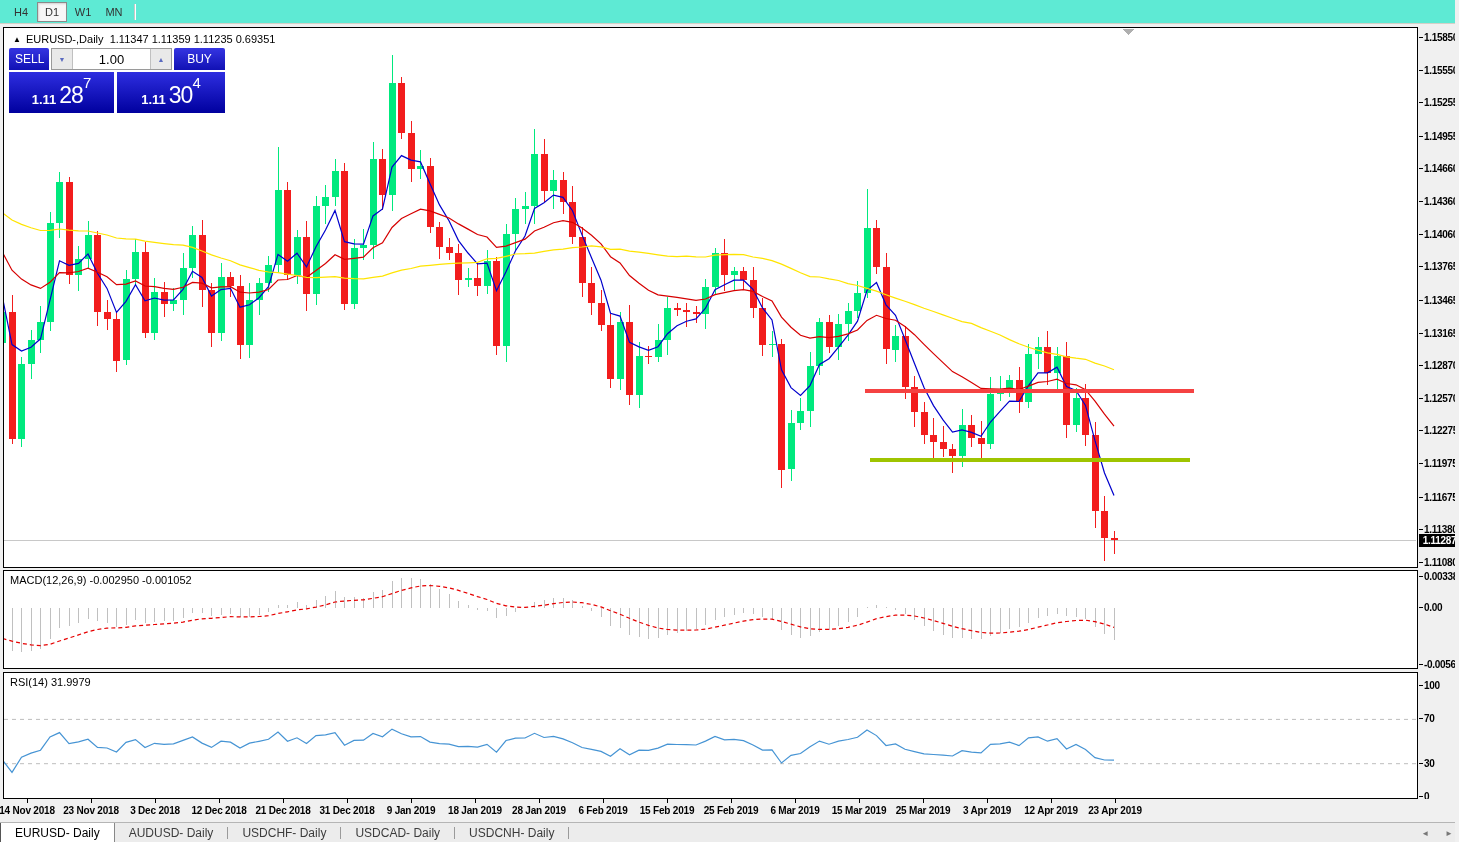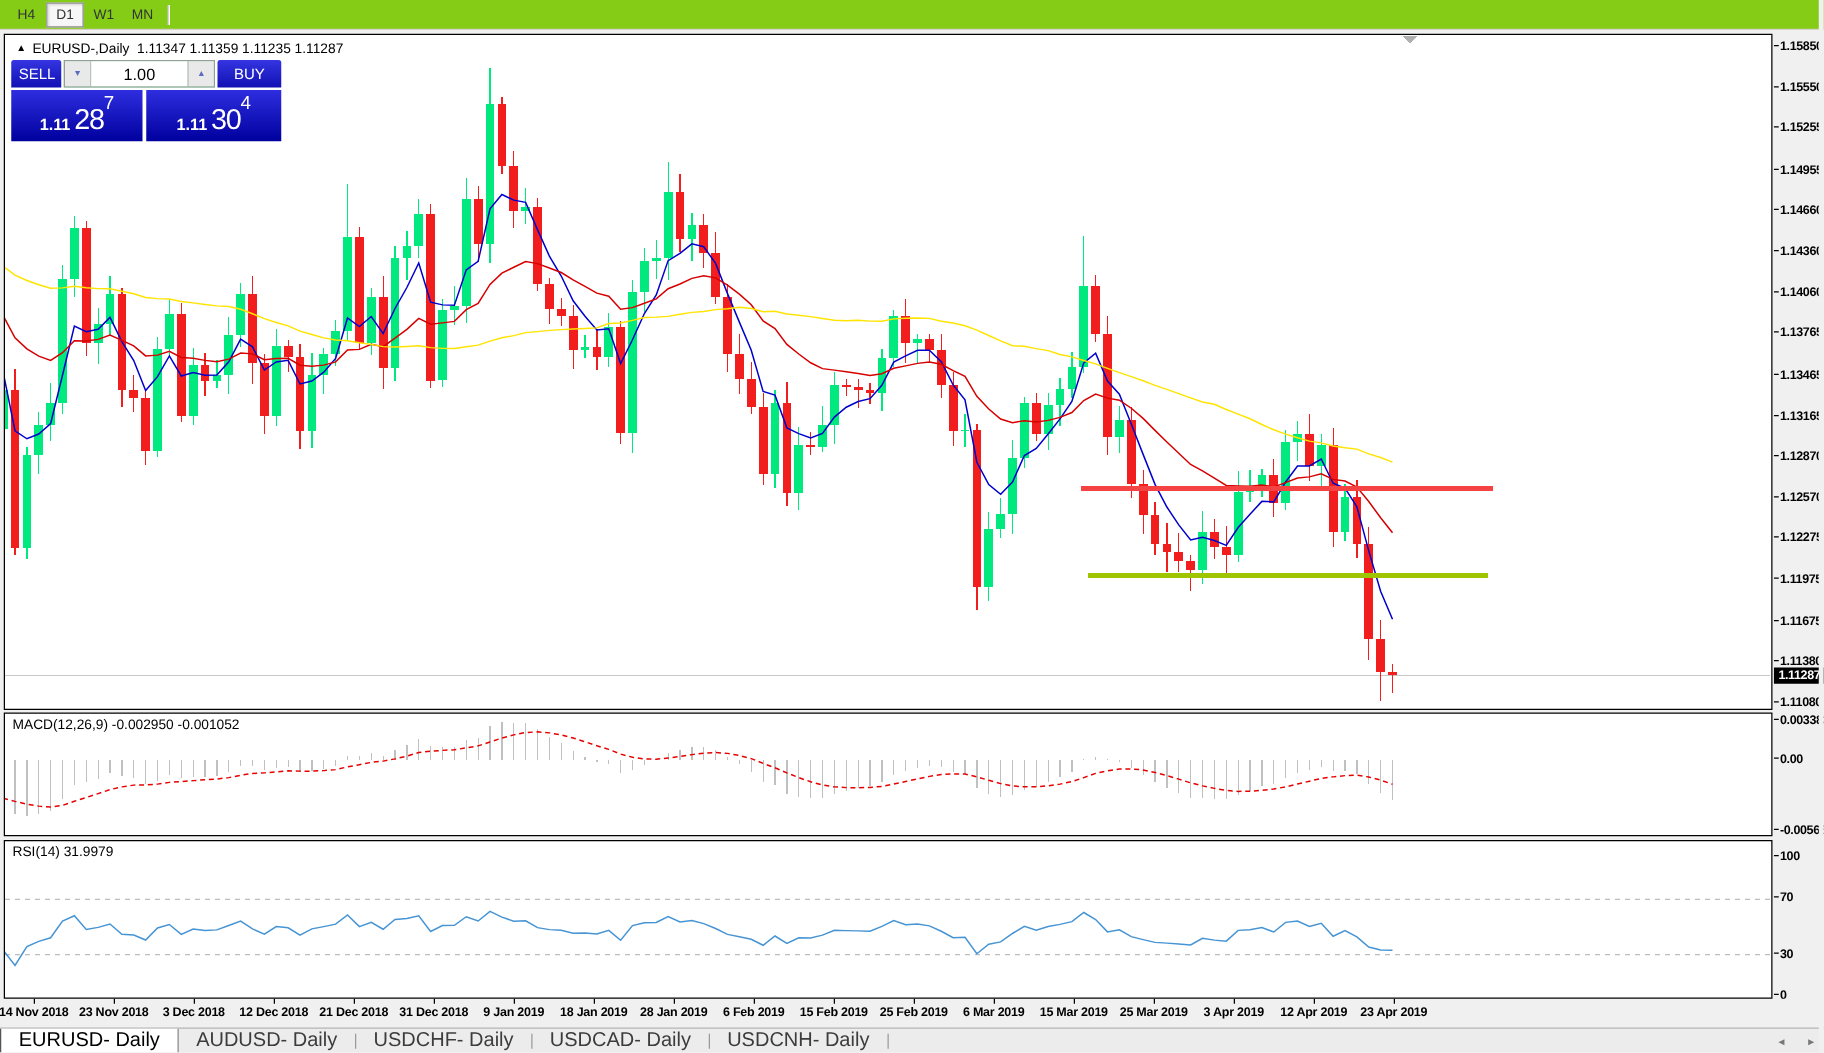--- a/index.html
+++ b/index.html
@@ -1,19 +1,19 @@
 <!DOCTYPE html>
 <html><head>
 <meta charset="utf-8">
 <style>
   html,body{margin:0;padding:0;background:#f0f0f0;}
   #app{position:relative;width:1459px;height:842px;background:#f0f0f0;overflow:hidden;
        font-family:"Liberation Sans","DejaVu Sans",sans-serif;font-size:11px;color:#000;}
   
-  .toolbar{position:absolute;left:0;top:0;width:1459px;height:24px;background:#84cc16;
+  .toolbar{position:absolute;left:0;top:0;width:1459px;height:24px;background:#5eead4;
            border-bottom:1px solid #d4d0c8;display:flex;align-items:center;padding-left:6px;box-sizing:border-box;}
   .tfbtn{min-width:24px;height:18px;line-height:18px;text-align:center;color:#333;margin-right:1px;
          border:1px solid transparent;background:transparent;font-size:11px;padding:0 2px;cursor:default;}
   .tfbtn.active{background:#f7f7f7;border:1px solid #8a8a8a;box-shadow:inset 1px 1px 2px rgba(0,0,0,.15);}
   .tb-sep{width:1px;height:16px;background:#c8c8c8;border-right:1px solid #fff;margin:0 4px;}
   
   .win{position:absolute;background:#fff;border:1px solid #000;box-sizing:border-box;}
   .win svg{position:absolute;left:0;top:0;display:block;}
   #chartWin{left:3px;top:27px;width:1415px;height:541px;}
   #macdWin{left:3px;top:570px;width:1415px;height:99px;}
@@ -48,21 +48,21 @@
   .axis-label .tick{display:inline-block;width:4px;height:1px;background:#000;vertical-align:3px;margin-right:1px;}
   .price-tag{position:absolute;left:0;width:41px;height:13px;background:#000;color:#fff;
              font-size:10px;font-weight:600;letter-spacing:-0.3px;line-height:13px;text-align:center;}
   .time-axis{position:absolute;left:3px;top:799px;width:1415px;height:22px;}
   .t-tick{position:absolute;top:0;width:1px;height:4px;background:#000;}
   .t-label{position:absolute;top:6px;transform:translateX(-50%);font-size:10px;font-weight:700;
            letter-spacing:-0.2px;white-space:nowrap;color:#000;}
   
   .tab-bar{position:absolute;left:0;top:822px;width:1459px;height:20px;background:#ececec;
            border-top:1px solid #b5b5b5;display:flex;align-items:stretch;}
-  .tab{padding:0 14px;display:flex;align-items:center;font-size:16px;color:#3c3c3c;cursor:pointer;white-space:nowrap;}
+  .tab{padding:0 14px;display:flex;align-items:center;font-size:12px;color:#3c3c3c;cursor:pointer;white-space:nowrap;}
   .tab.active{background:#fff;border-left:1px solid #555;border-right:1px solid #888;color:#000;}
   .tab-sep{width:1px;height:12px;background:#9a9a9a;align-self:center;}
   .tab-scroll{position:absolute;right:6px;top:0;height:20px;display:flex;align-items:center;gap:16px;}
   .scroll-arrow{font-size:8px;color:#777;cursor:pointer;}
   .edge-strip{position:absolute;left:1455px;top:0;width:4px;height:842px;background:#f0f0f0;}
 </style>
 </head>
 <body>
 
 <div id="app">
@@ -315,21 +315,21 @@
         <line x1="1114" y1="531.3" x2="1114" y2="554.0" stroke="#F21D1D" stroke-width="1"></line>
         <rect x="1110.5" y="537.7" width="7" height="2.5" fill="#F21D1D"></rect>
         <polyline points="2.5,297.5 12.0,344.6 21.5,351.0 31.0,347.2 40.5,338.8 50.0,300.2 59.5,260.8 69.0,265.4 78.5,263.4 88.0,253.9 97.5,273.3 107.0,288.4 116.5,312.4 126.0,301.3 135.5,284.7 145.0,300.8 154.5,298.0 164.0,300.1 173.5,300.0 183.0,289.4 192.5,271.3 202.0,277.5 211.5,296.0 221.0,289.6 230.5,288.3 240.0,307.2 249.5,304.8 259.0,297.7 268.5,286.7 278.0,254.4 287.5,261.2 297.0,253.2 306.5,266.9 316.0,246.8 325.5,230.0 335.0,210.4 344.5,241.7 354.0,243.9 363.5,244.2 373.0,215.9 382.5,209.0 392.0,167.1 401.5,155.6 411.0,160.1 420.5,161.9 430.0,183.7 439.5,204.9 449.0,220.8 458.5,240.6 468.0,253.0 477.5,263.9 487.0,263.1 496.5,290.8 506.0,271.8 515.5,250.8 525.0,236.0 534.5,208.5 544.0,202.7 553.5,195.1 563.0,197.4 572.5,210.7 582.0,234.9 591.5,257.7 601.0,280.2 610.5,313.2 620.0,316.1 629.5,342.3 639.0,346.9 648.5,350.3 658.0,346.7 667.5,333.7 677.0,325.8 686.5,321.2 696.0,318.9 705.5,308.2 715.0,289.7 724.5,284.7 734.0,280.2 743.5,280.2 753.0,289.3 762.5,307.9 772.0,319.9 781.5,369.8 791.0,387.6 800.5,395.4 810.0,385.6 819.5,364.4 829.0,358.7 838.5,347.2 848.0,335.1 857.5,321.2 867.0,290.3 876.5,282.5 886.0,304.8 895.5,315.3 905.0,339.2 914.5,363.5 924.0,387.5 933.5,405.6 943.0,419.9 952.5,432.0 962.0,429.8 971.5,432.4 981.0,436.3 990.5,422.0 1000.0,411.4 1009.5,401.1 1019.0,401.5 1028.5,385.6 1038.0,372.8 1047.5,372.8 1057.0,367.2 1066.5,386.6 1076.0,390.4 1085.5,405.4 1095.0,440.7 1104.5,473.0 1114.0,495.4" fill="none" stroke="#0000CC" stroke-width="1.2" shape-rendering="auto"></polyline>
         <polyline points="2.5,252.5 12.0,270.2 21.5,279.1 31.0,284.9 40.5,288.4 50.0,282.2 59.5,272.6 69.0,272.8 78.5,271.5 88.0,268.1 97.5,272.3 107.0,276.7 116.5,284.7 126.0,284.1 135.5,281.0 145.0,286.0 154.5,286.6 164.0,288.3 173.5,289.4 183.0,287.3 192.5,282.4 202.0,283.1 211.5,287.8 221.0,286.8 230.5,286.7 240.0,292.2 249.5,293.0 259.0,292.1 268.5,289.5 278.0,280.0 287.5,279.5 297.0,275.5 306.5,277.3 316.0,270.5 325.5,263.5 335.0,254.7 344.5,259.4 354.0,258.3 363.5,257.1 373.0,247.7 382.5,242.7 392.0,227.5 401.5,218.5 411.0,213.8 420.5,209.2 430.0,210.9 439.5,214.4 449.0,218.0 458.5,223.9 468.0,229.1 477.5,234.5 487.0,237.0 496.5,247.4 506.0,246.1 515.5,242.6 525.0,239.1 534.5,231.0 544.0,227.2 553.5,222.7 563.0,220.7 572.5,222.3 582.0,228.1 591.5,235.3 601.0,243.8 610.5,256.7 620.0,262.9 629.5,275.5 639.0,283.2 648.5,290.2 658.0,294.9 667.5,296.1 677.0,297.4 686.5,298.8 696.0,300.3 705.5,299.0 715.0,294.6 724.5,292.7 734.0,290.7 743.5,289.7 753.0,291.4 762.5,296.5 772.0,301.0 781.5,317.1 791.0,327.2 800.5,335.2 810.0,338.1 819.5,336.6 829.0,337.6 838.5,336.3 848.0,333.9 857.5,330.0 867.0,320.4 876.5,315.3 886.0,318.5 895.5,320.2 905.0,326.6 914.5,334.7 924.0,344.3 933.5,353.6 943.0,362.6 952.5,371.6 962.0,376.7 971.5,382.5 981.0,388.4 990.5,388.8 1000.0,389.0 1009.5,388.1 1019.0,389.5 1028.5,386.1 1038.0,382.4 1047.5,381.5 1057.0,379.1 1066.5,383.5 1076.0,384.8 1085.5,389.7 1095.0,401.2 1104.5,414.2 1114.0,426.2" fill="none" stroke="#D60000" stroke-width="1.2" shape-rendering="auto"></polyline>
         <polyline points="2.5,213.0 12.0,220.1 21.5,224.4 31.0,227.8 40.5,230.5 50.0,230.3 59.5,229.0 69.0,230.2 78.5,230.9 88.0,231.0 97.5,233.0 107.0,235.0 116.5,238.0 126.0,238.9 135.5,239.2 145.0,241.2 154.5,242.3 164.0,243.6 173.5,244.7 183.0,245.2 192.5,247.4 202.0,251.0 211.5,254.9 221.0,258.0 230.5,260.7 240.0,264.9 249.5,267.6 259.0,270.3 268.5,272.0 278.0,272.6 287.5,274.2 297.0,275.5 306.5,277.3 316.0,277.6 325.5,277.2 335.0,276.6 344.5,278.1 354.0,278.7 363.5,278.8 373.0,277.4 382.5,276.1 392.0,272.9 401.5,270.2 411.0,268.5 420.5,266.1 430.0,265.3 439.5,264.3 449.0,263.7 458.5,263.2 468.0,262.8 477.5,262.3 487.0,258.8 496.5,258.4 506.0,256.3 515.5,254.0 525.0,253.7 534.5,253.1 544.0,251.4 553.5,249.9 563.0,249.2 572.5,247.7 582.0,247.0 591.5,245.9 601.0,246.8 610.5,249.3 620.0,249.1 629.5,251.2 639.0,252.2 648.5,253.3 658.0,254.8 667.5,256.2 677.0,256.6 686.5,256.2 696.0,256.9 705.5,257.0 715.0,255.1 724.5,254.6 734.0,254.4 743.5,254.7 753.0,257.0 762.5,258.4 772.0,260.6 781.5,264.1 791.0,268.4 800.5,272.7 810.0,276.6 819.5,277.0 829.0,278.9 838.5,280.5 848.0,283.6 857.5,285.5 867.0,288.4 876.5,291.1 886.0,294.7 895.5,298.1 905.0,301.3 914.5,304.6 924.0,308.3 933.5,311.5 943.0,314.9 952.5,318.3 962.0,321.6 971.5,323.4 981.0,327.6 990.5,331.3 1000.0,335.0 1009.5,339.6 1019.0,343.8 1028.5,347.3 1038.0,350.2 1047.5,352.9 1057.0,354.3 1066.5,356.8 1076.0,358.2 1085.5,359.3 1095.0,363.1 1104.5,366.0 1114.0,369.7" fill="none" stroke="#FFE400" stroke-width="1.2" shape-rendering="auto"></polyline>
         <rect x="865" y="389" width="329" height="4" fill="#F54242"></rect>
         <rect x="870" y="458" width="320" height="4" fill="#9FC400"></rect>
         <polygon points="1122,29 1134,29 1128,35" fill="#AFAFAF"></polygon>
       </svg>
     <div class="chart-header">
-      <span class="hdr-arrow">▲</span><span>EURUSD-,Daily</span>&nbsp;&nbsp;<span>1.11347 1.11359 1.11235 1.11287</span>
+      <span class="hdr-arrow">▲</span><span>EURUSD-,Daily</span>&nbsp;&nbsp;<span>1.11347 1.11359 1.11235 0.69351</span>
     </div>
 
     <div class="trade-panel">
       <div class="tp-row">
         <button class="tp-btn sell">SELL</button>
         <div class="tp-spin">
           <button class="spin-btn left"><span>▼</span></button>
           <input class="vol-input" value="1.00" style="">
           <button class="spin-btn right"><span>▲</span></button>
         </div>

